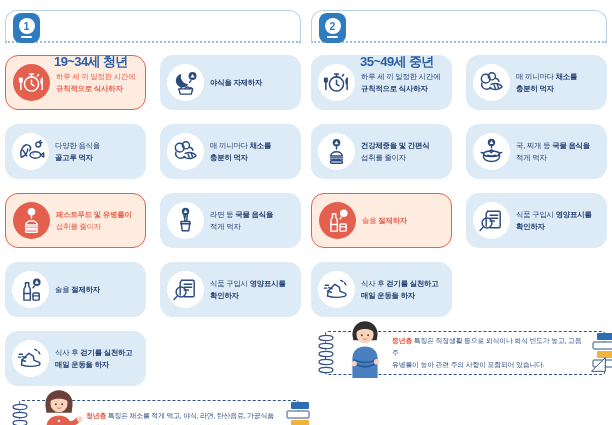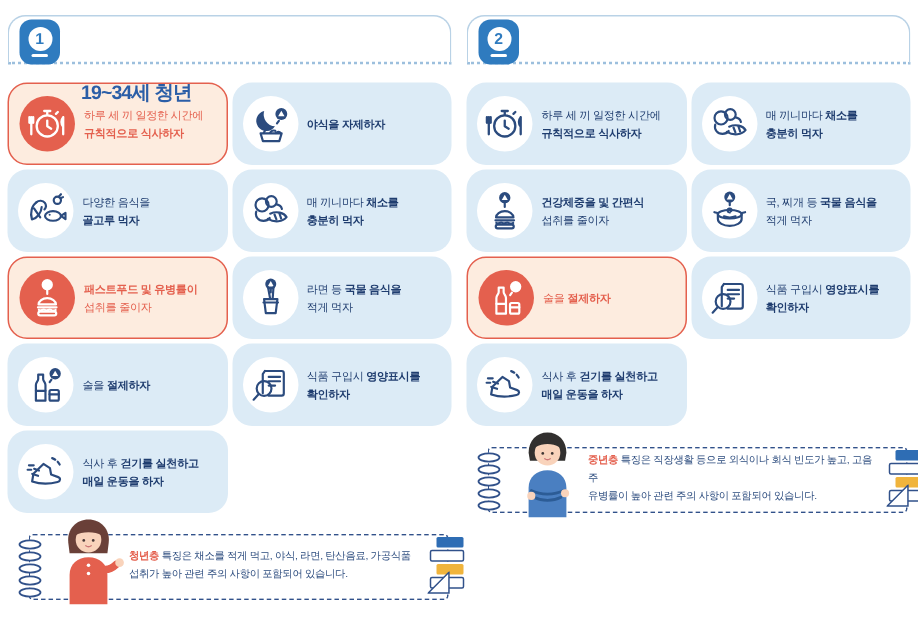--- a/index.html
+++ b/index.html
@@ -25,21 +25,21 @@
     width:16px;height:16px;background:#fff;border-radius:50%;color:#2f7bbf;
     font-weight:bold;font-size:10.5px;display:flex;align-items:center;justify-content:center;
   }
   .badge .bar{width:11px;height:2.5px;background:#fff;border-radius:2px}
   .hdr .title{
     position:absolute;left:48px;top:50%;transform:translateY(-50%);
     font-size:13px;font-weight:bold;color:#2b5ea7;letter-spacing:-0.6px;margin-top:36px;
   }
 
   
-  .cards{display:grid;grid-template-columns:1fr 1fr;gap:3px;margin-top:12px}
+  .cards{display:grid;grid-template-columns:1fr 1fr;gap:14px;margin-top:12px}
   .card{
     height:55px;border-radius:13px;display:flex;align-items:center;gap:6px;
     padding:0 3px 0 7px;box-sizing:border-box;
   }
   .card.blue{background:#dcebf6;color:#1f3d6f}
   .card.hl{background:#fdecdf;border:1.2px solid #e4604e;color:#e4604e}
   .ico{
     width:37px;height:37px;border-radius:50%;background:#fff;color:#2b4b7e;
     flex:none;display:flex;align-items:center;justify-content:center;
   }
@@ -266,20 +266,21 @@
       </span>
     </div>
   </section>
 
   <section class="panel" id="panel-1">
     <div class="hdr">
       <div class="badge">
         <span class="num">2</span>
         <span class="bar"></span>
       </div>
+      <div class="title">35~49세 중년</div>
     </div>
     <div class="cards">
         <div class="card blue">
           <span class="ico">
             <svg viewBox="0 0 30 30">
               <g fill="none" stroke="currentColor" stroke-width="1.6" stroke-linecap="round" stroke-linejoin="round">
                 <circle cx="15" cy="16.5" r="7.3"></circle>
                 <path d="M15 12.8v3.9l2.7 1.7"></path>
                 <path d="M12.9 6.2h4.2M15 6.4v2.5"></path>
                 <path d="M21 8.2l1.3-1.3"></path>

